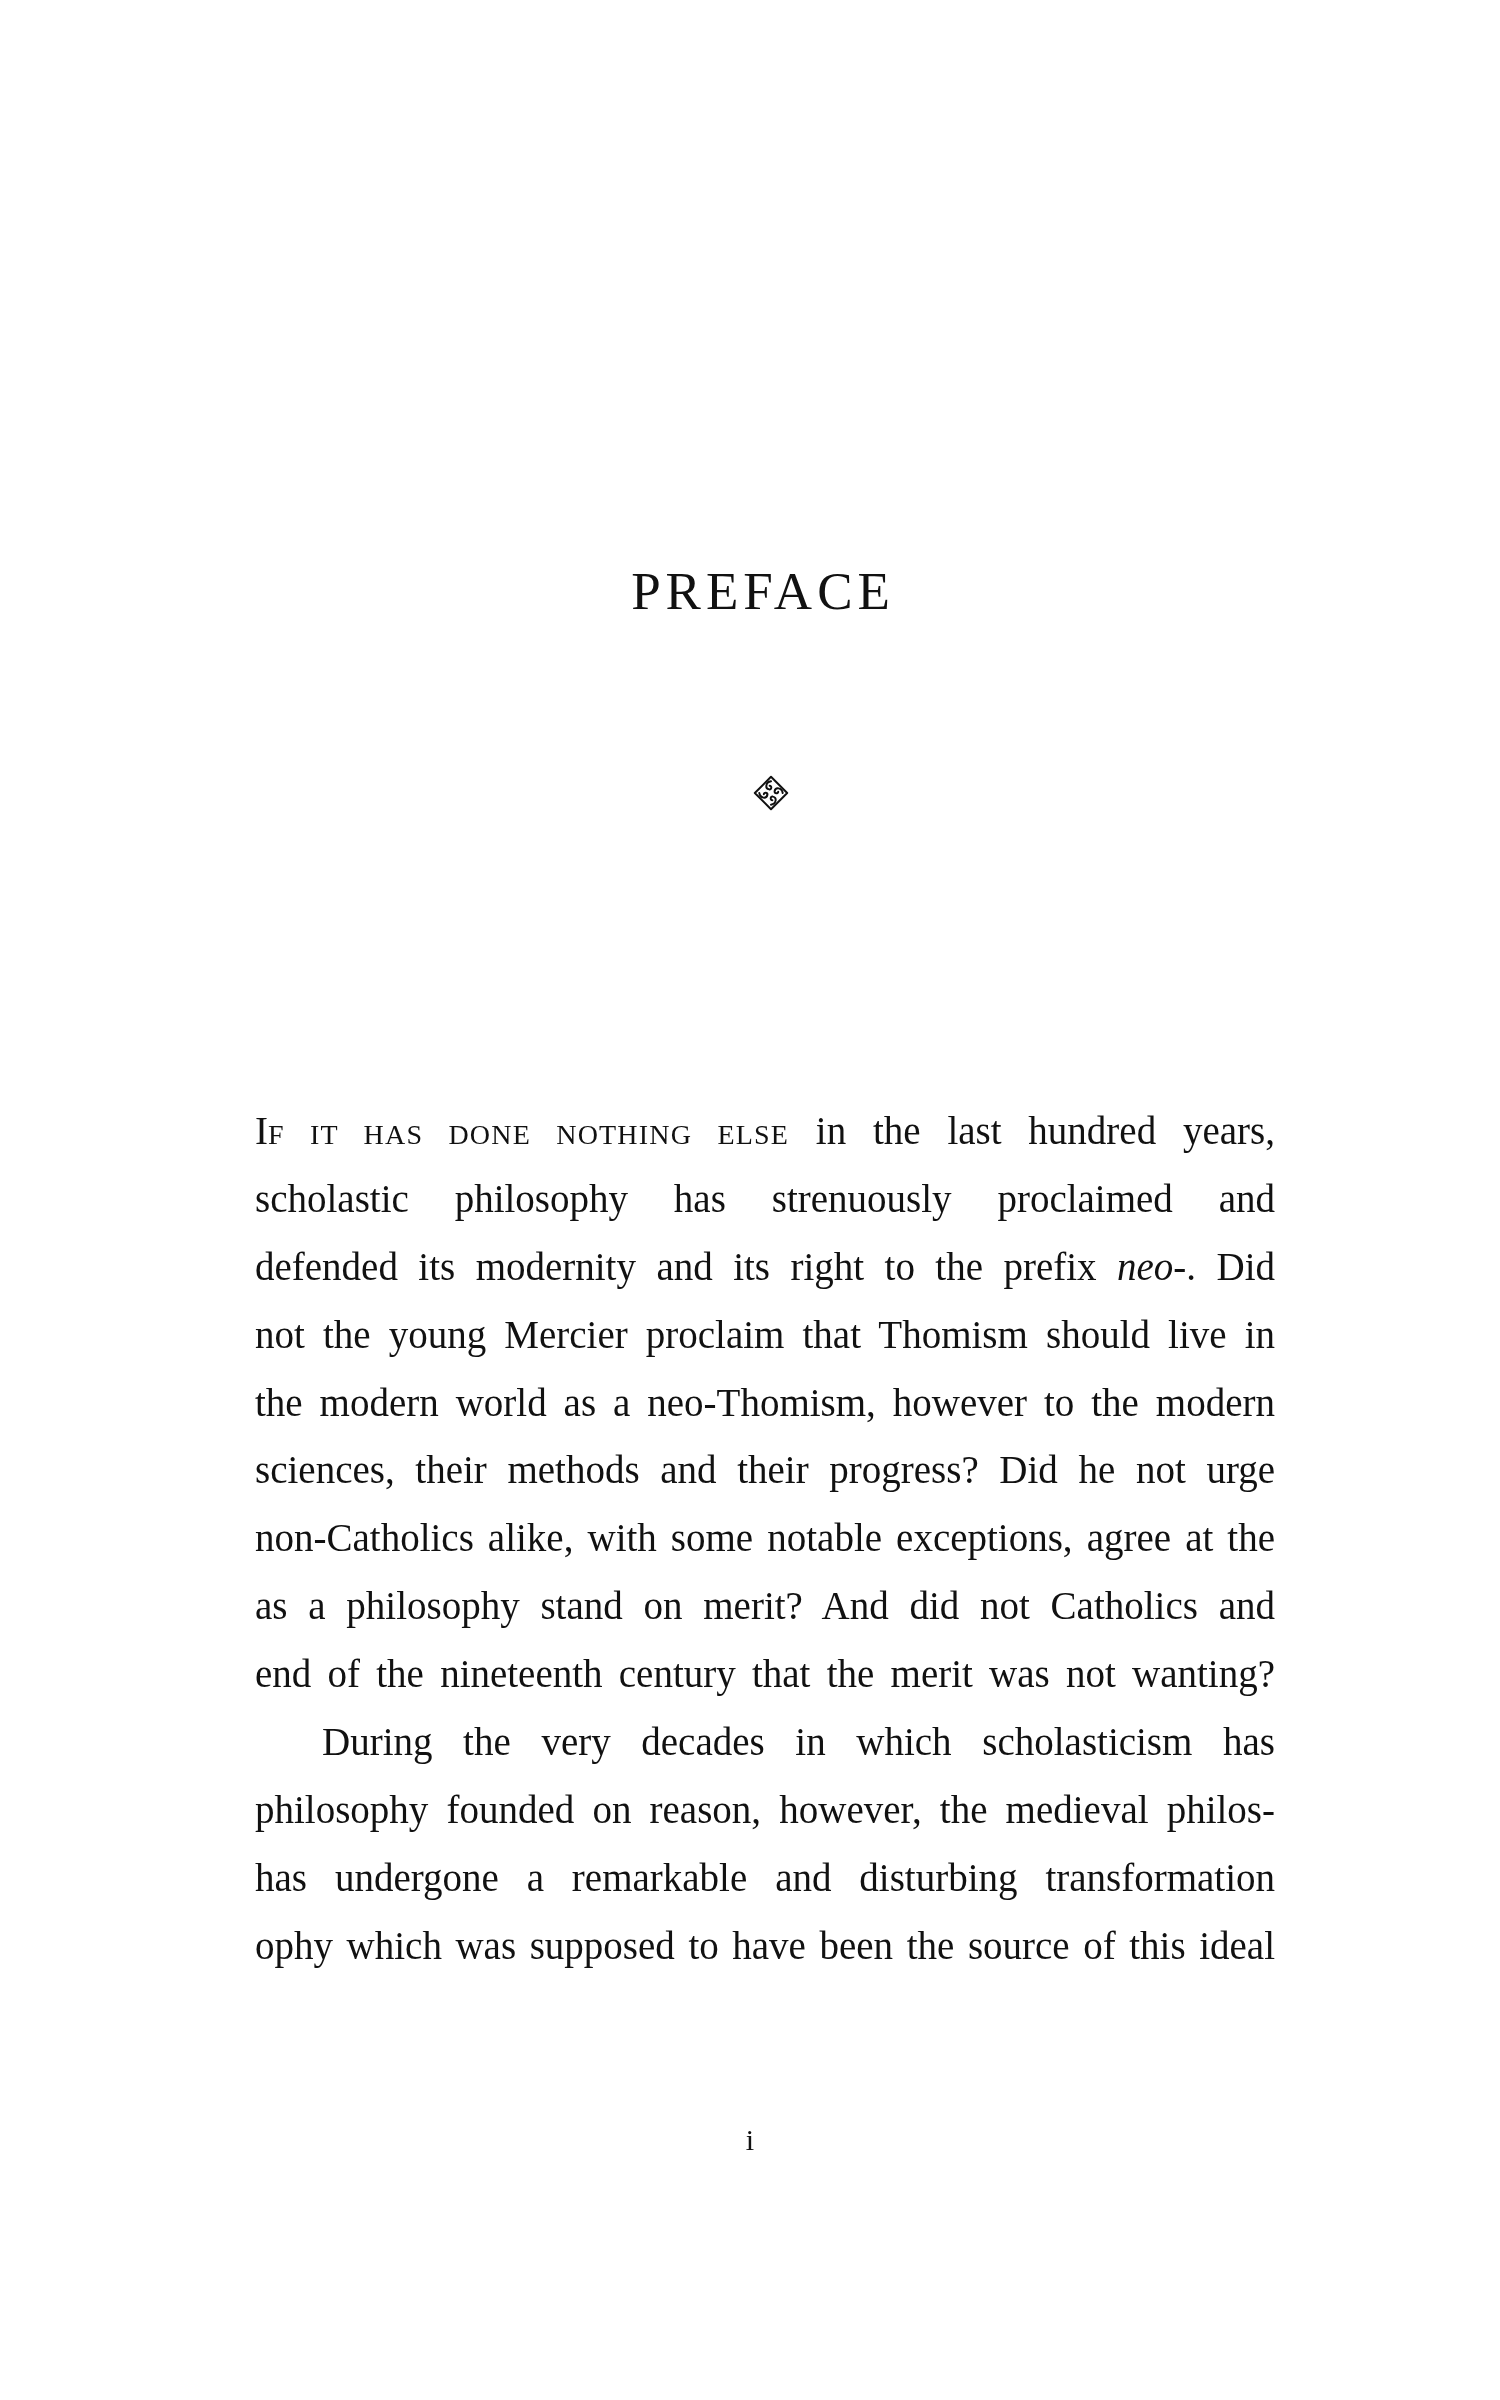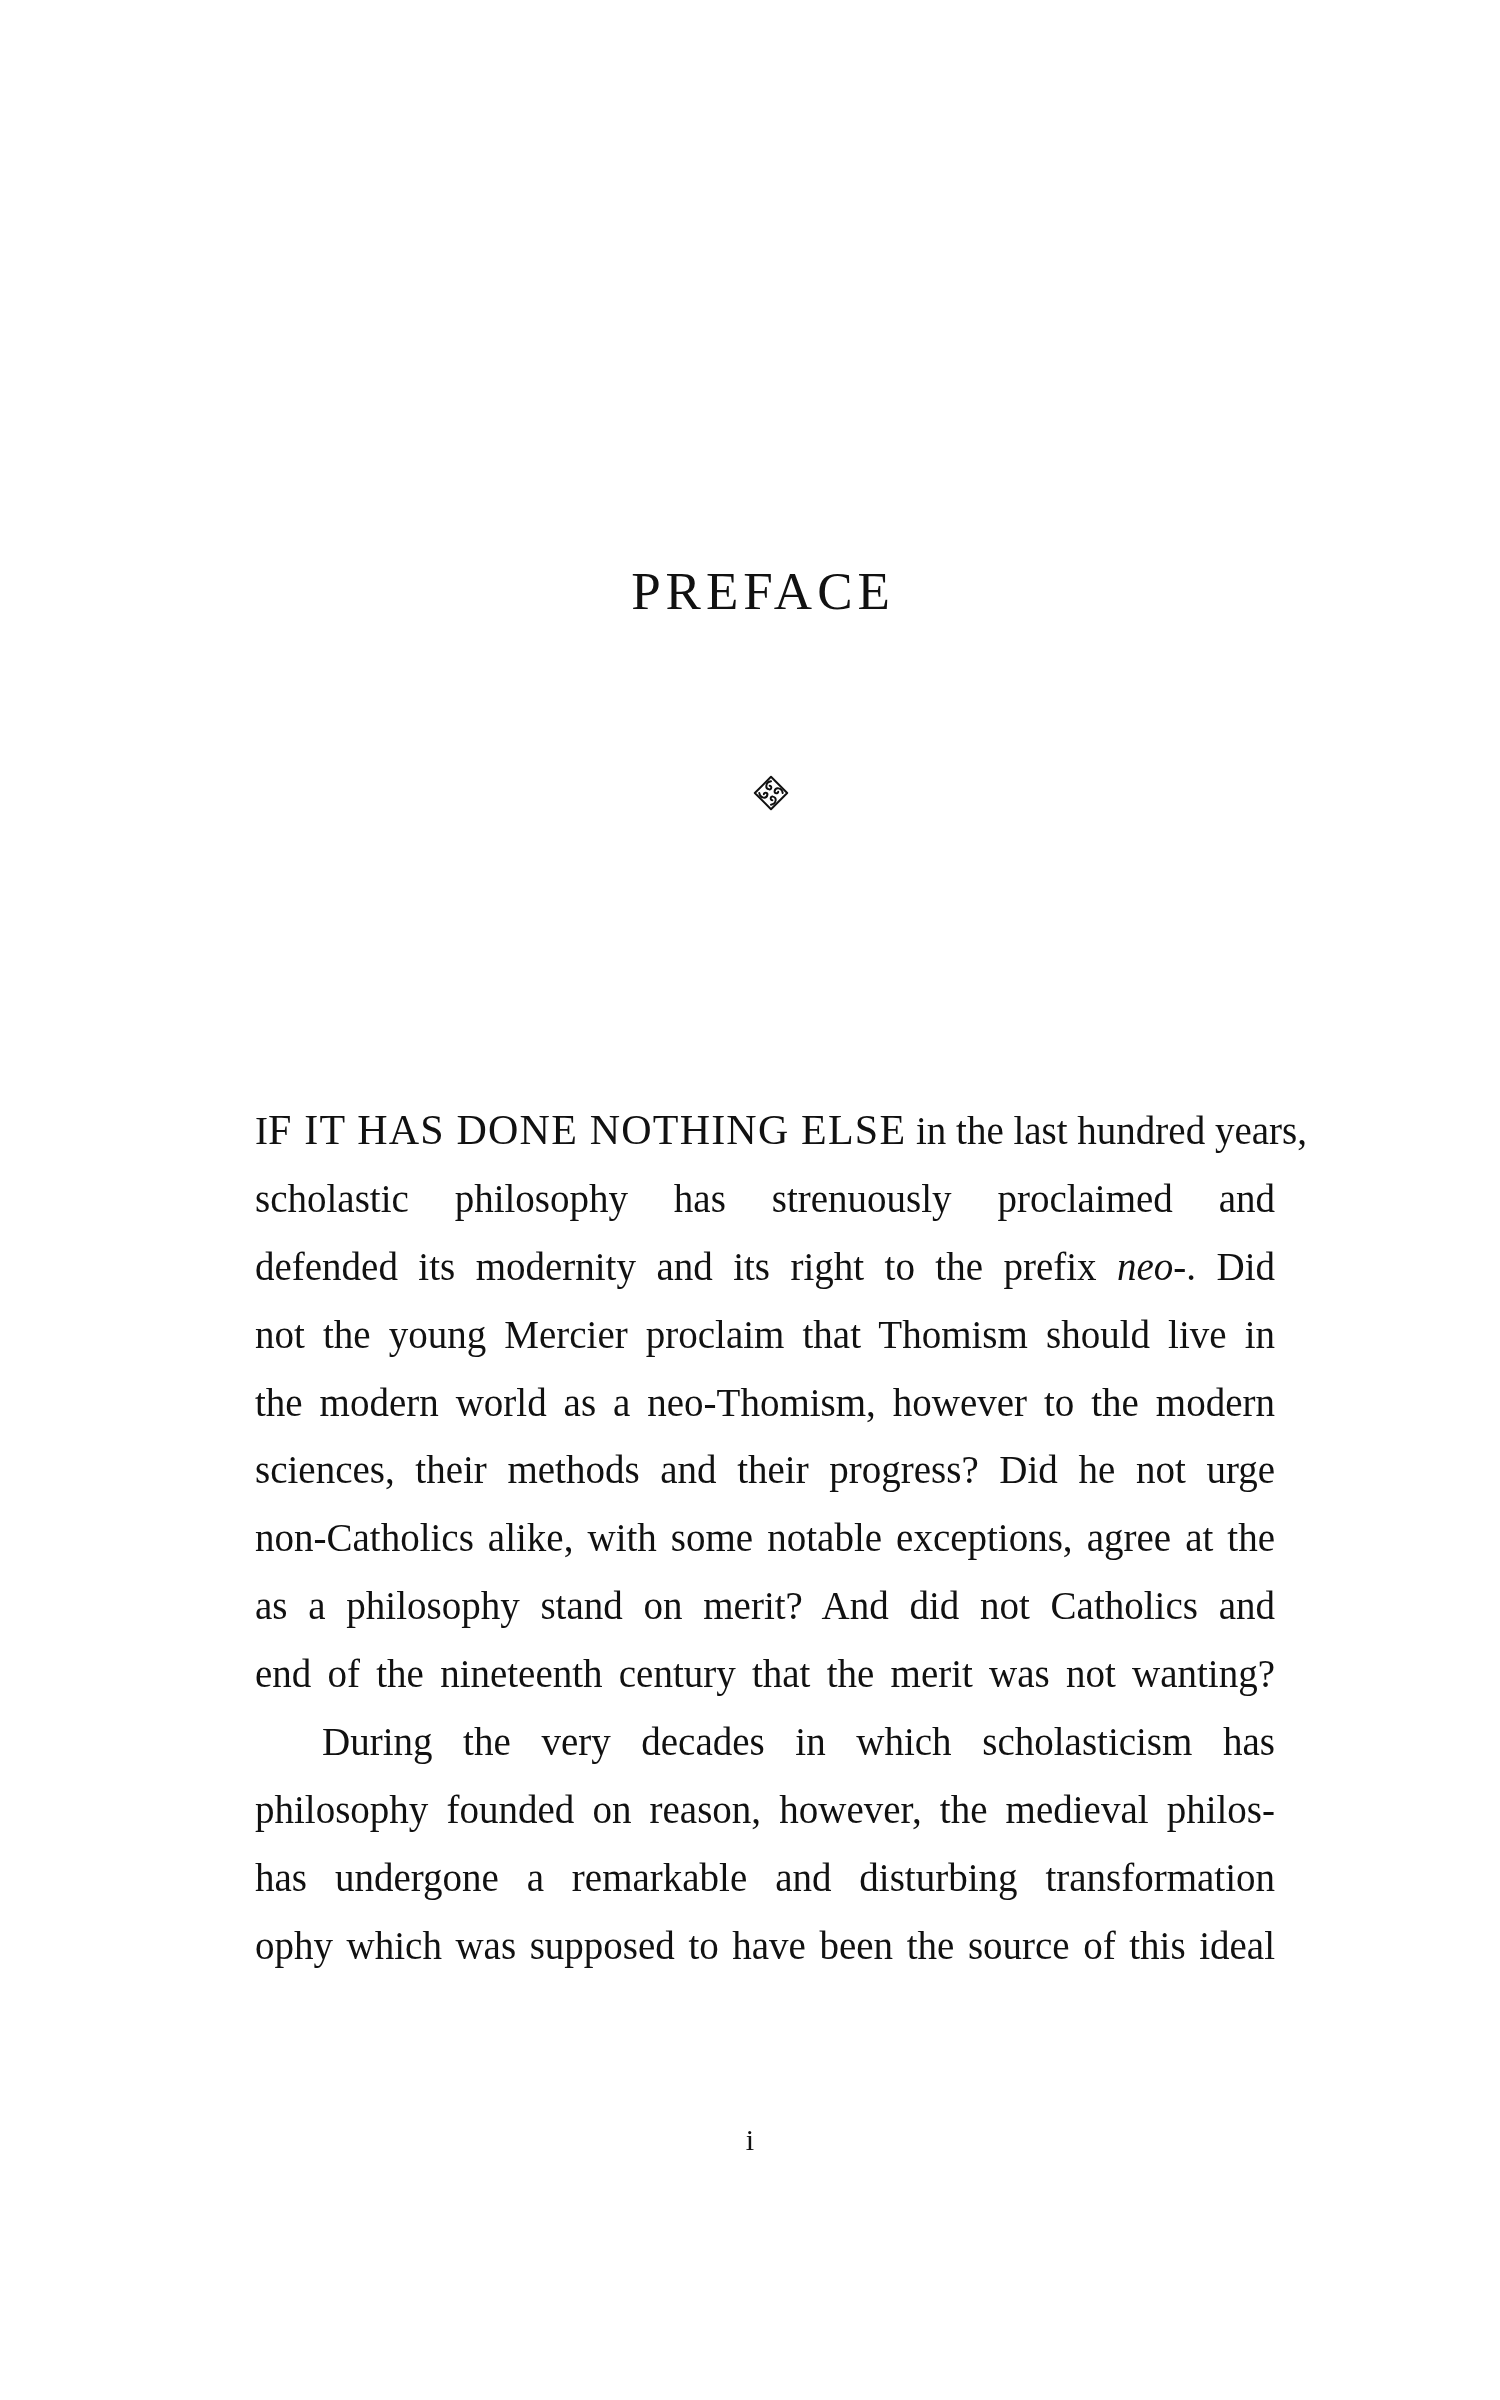--- a/index.html
+++ b/index.html
@@ -57,21 +57,21 @@
     .line {
       display: block;
       text-align: justify;
       text-align-last: justify;
       white-space: nowrap;
       height: 67.9px;
       overflow: visible;
     }
     .line.indent { padding-left: 67px; }
     .sc-initial { font-size: 39px; }
-    .sc-rest { font-size: 42px; text-transform: uppercase; letter-spacing: 1.2px; }
+    .sc-rest { font-size: 28px; text-transform: uppercase; letter-spacing: 1.2px; }
     em { }
     .page-number {
       position: absolute;
       left: 0;
       width: 1500px;
       top: 2122px;
       text-align: center;
       font-size: 30px;
       line-height: 36px;
       color: #111111;

